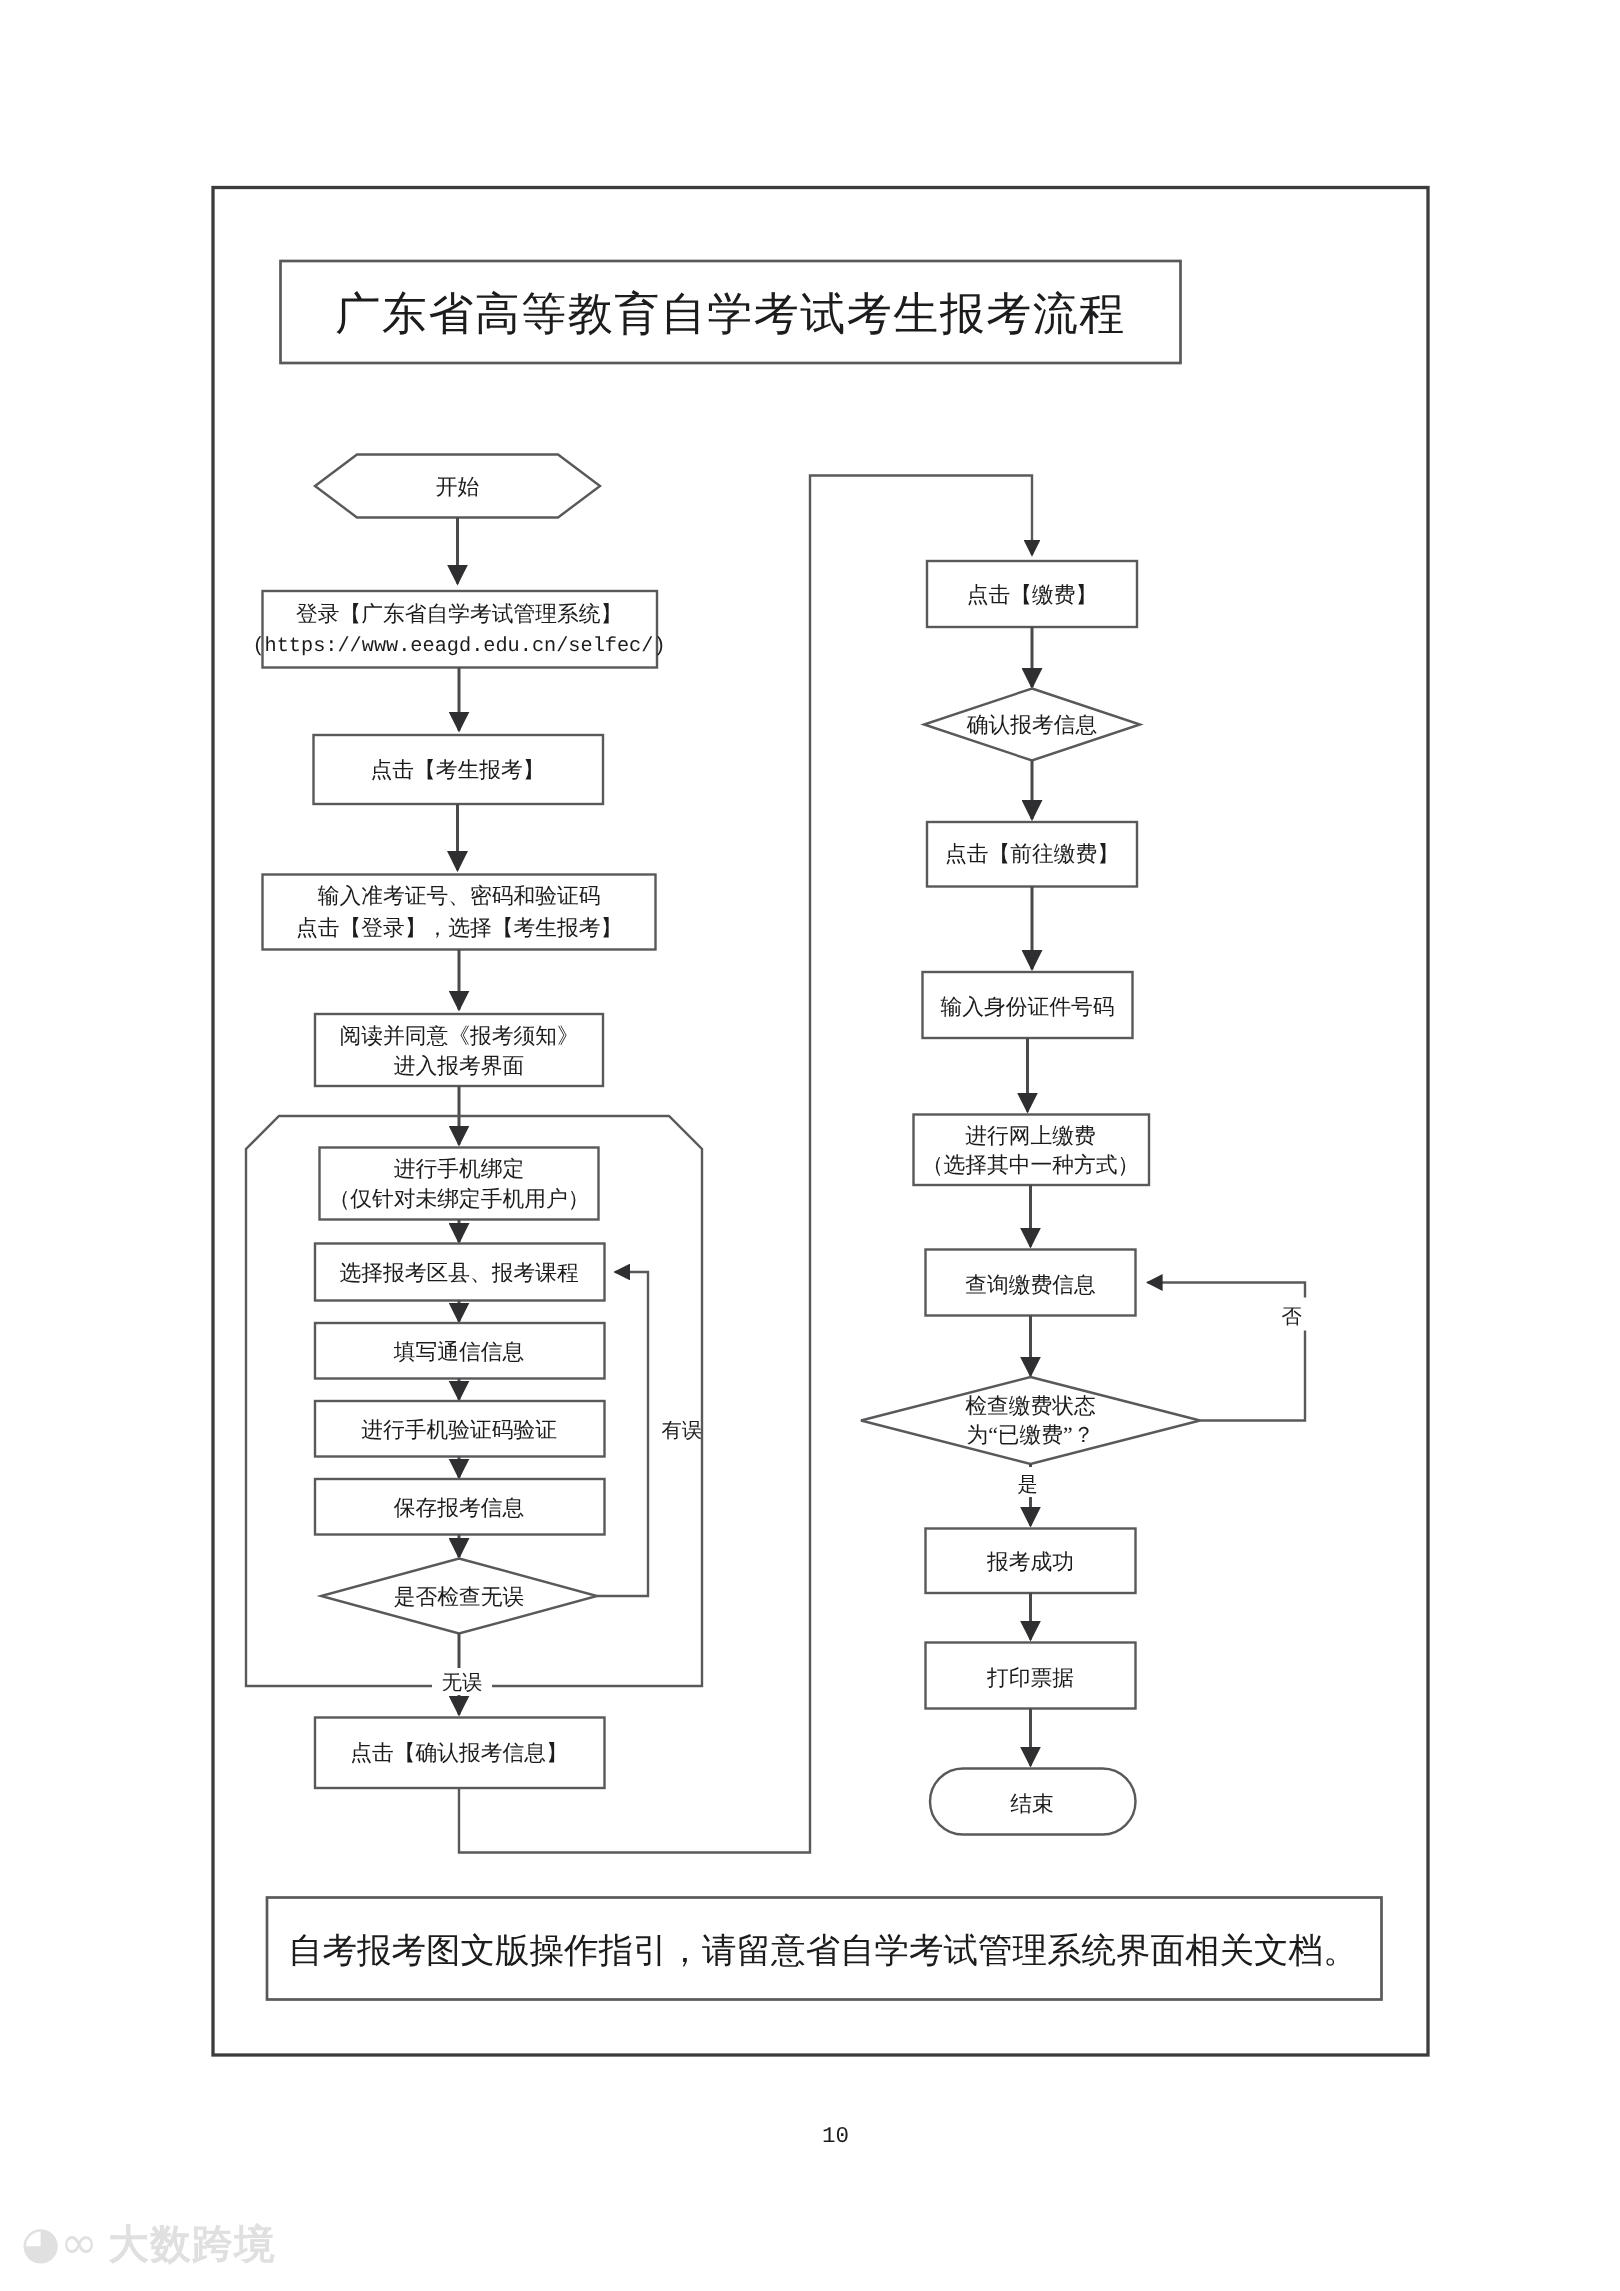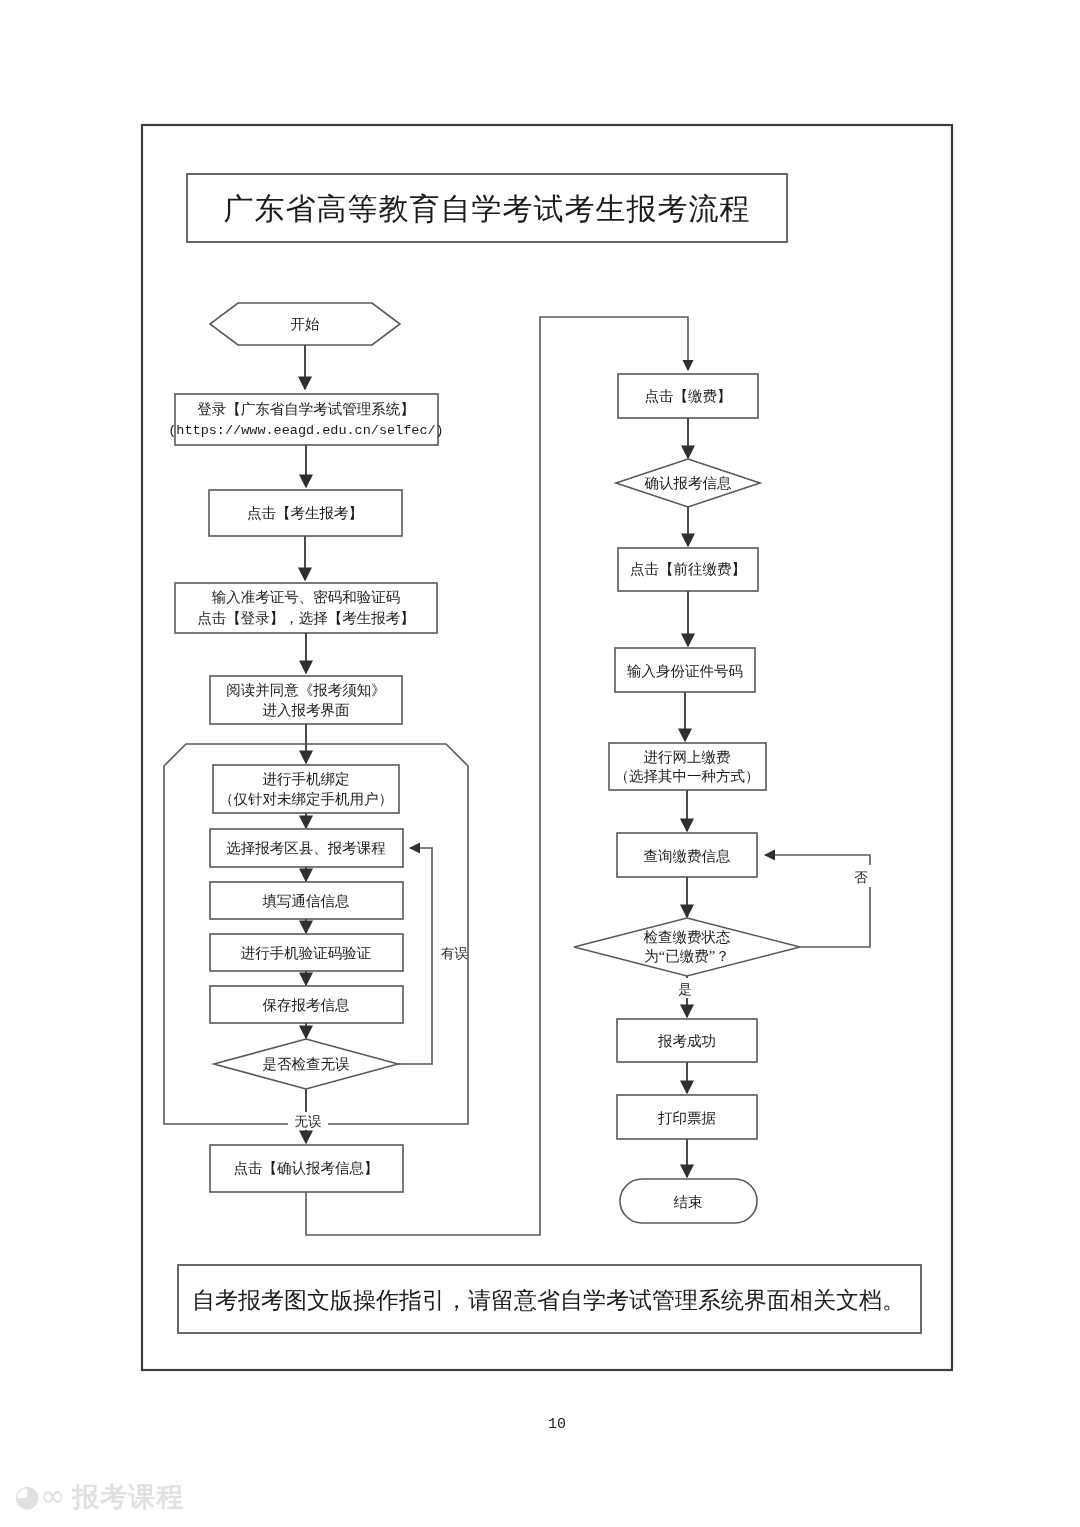--- a/index.html
+++ b/index.html
@@ -257,16 +257,16 @@
     <text class="t-node" x="688" y="1207" text-anchor="middle">结束</text>
 
     <rect class="titlebox" x="178" y="1265" width="743" height="68"></rect>
     <text class="t-footer" x="192" y="1308" text-anchor="start">自考报考图文版操作指引，请留意省自学考试管理系统界面相关文档。</text>
 
     <text class="t-pageno" x="557" y="1428" text-anchor="middle">10</text>
   </svg>
 
   <div id="watermark">
     <span class="wm-glyph">◕∞</span>
-    <span class="wm-text">报考课程</span>
+    <span class="wm-text">大数跨境</span>
   </div>
 
 </div>
 
 </body></html>

